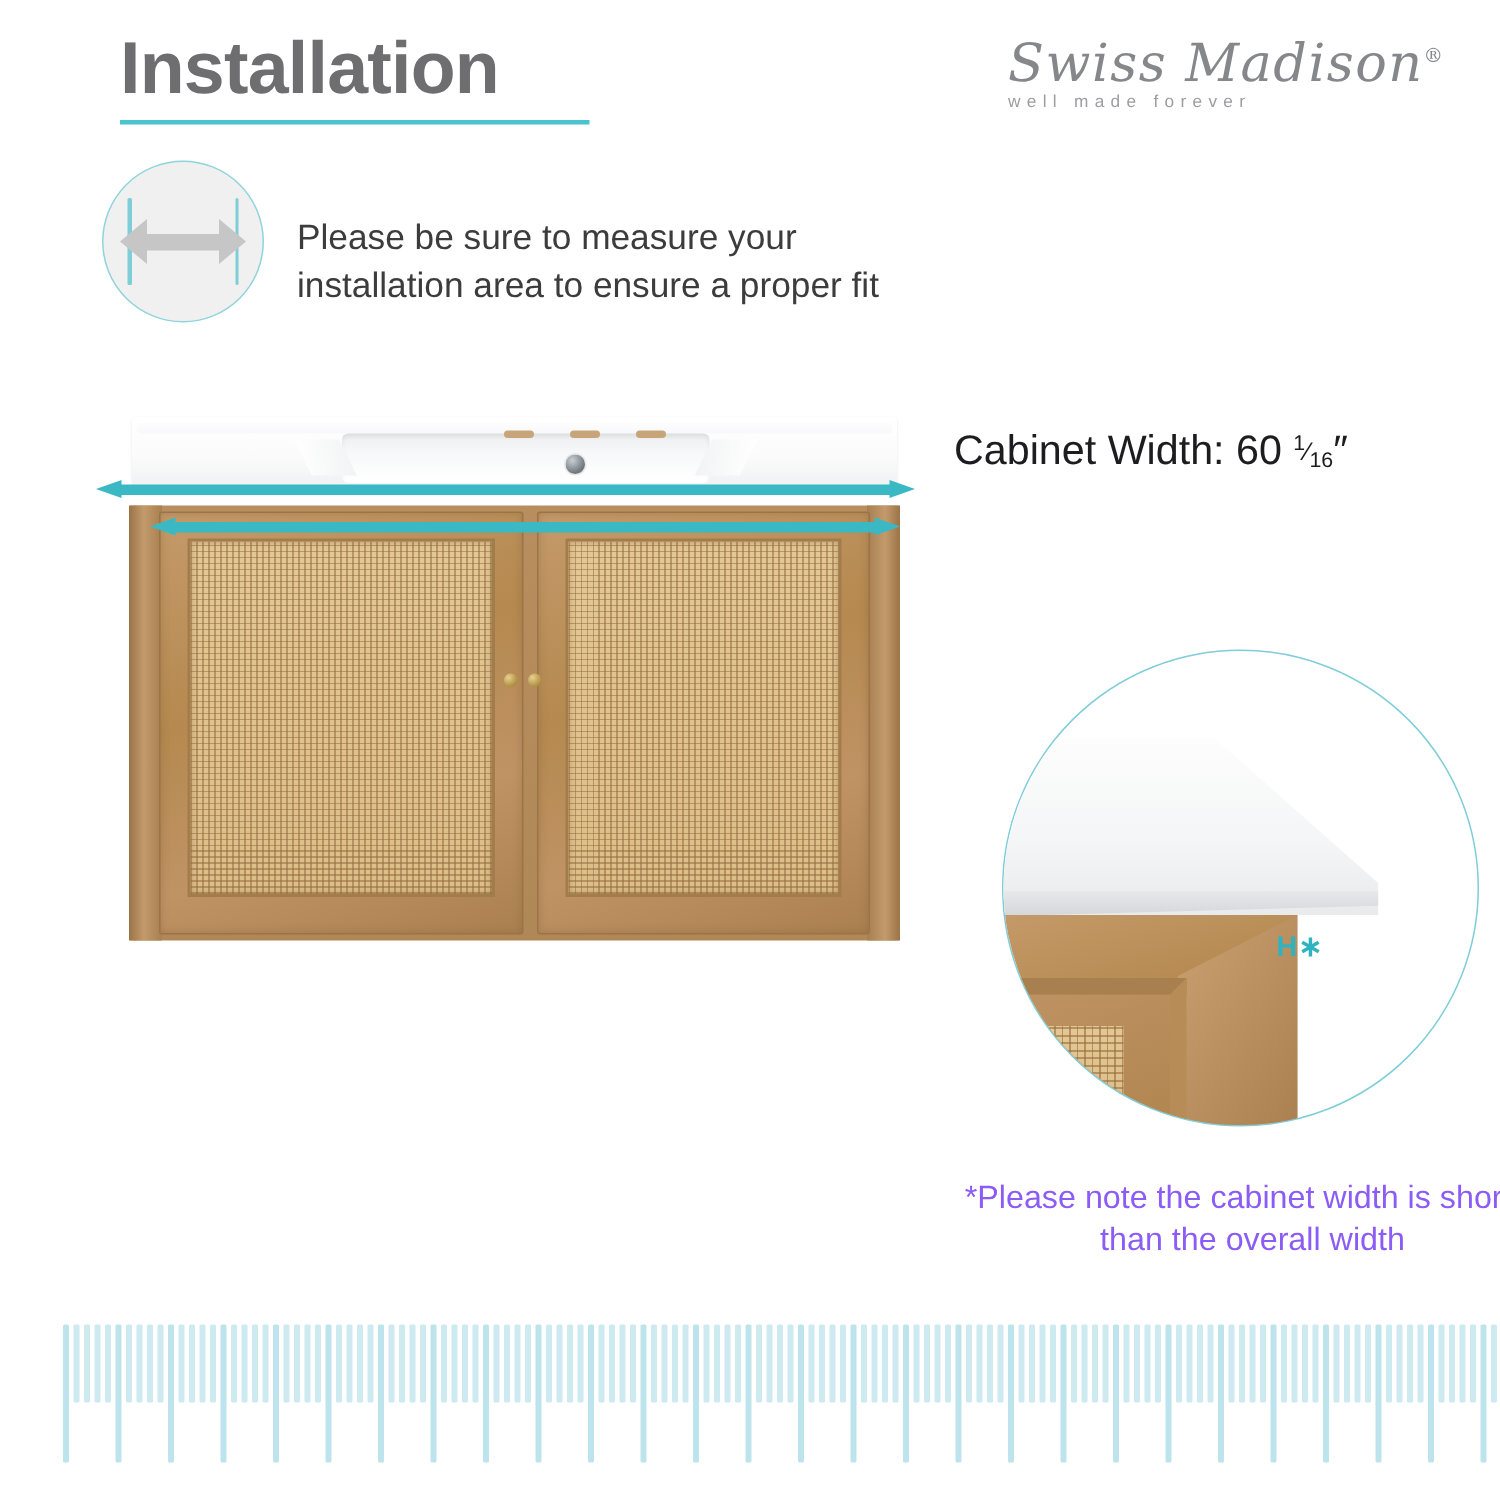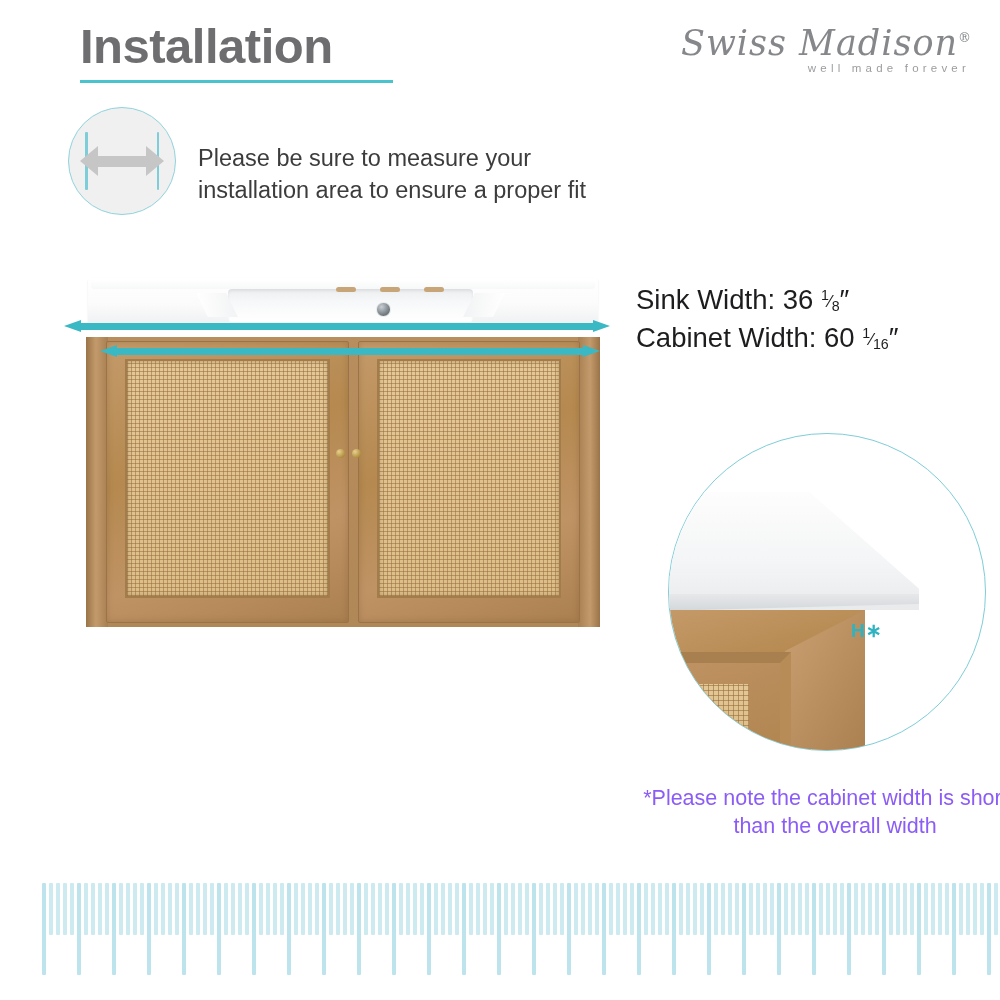--- a/index.html
+++ b/index.html
@@ -15,21 +15,21 @@
     position:absolute;left:40px;top:22px;
     font-size:49px;font-weight:bold;color:#6e6e70;
     letter-spacing:-0.5px;line-height:1;
   }
   .title-underline{
     position:absolute;left:40px;top:80px;width:313px;height:3px;
     background:#49c3ce;
   }
   .logo{
     position:absolute;right:28px;top:26px;width:300px;height:62px;
-    text-align:right;
+    text-align:left;
   }
   .logo-main{
     font-family:"DejaVu Serif", serif;
     font-style:italic;font-size:35px;color:#85878a;
     letter-spacing:1px;line-height:1;white-space:nowrap;
   }
   .logo-reg{font-size:13px;vertical-align:super;}
   .logo-tag{
     font-size:11.5px;color:#9b9da0;letter-spacing:4.2px;
     margin-top:1px;margin-right:2px;white-space:nowrap;
@@ -259,24 +259,20 @@
       <div class="ah right"></div>
     </div>
     <div class="dim dim-cab">
       <div class="ah left"></div>
       <div class="bar"></div>
       <div class="ah right"></div>
     </div>
   </div>
 
   <div class="dims">
-    <div>
-      <span>Sink Width: 36</span>
-      <span class="frac"><sup>1</sup>⁄<sub>8</sub></span><span>″</span>
-    </div>
     <div>
       <span>Cabinet Width: 60</span>
       <span class="frac"><sup>1</sup>⁄<sub>16</sub></span><span>″</span>
     </div>
   </div>
 
   <div class="detail-circle">
     <div class="d-top"></div>
     <div class="d-edge"></div>
     <div class="d-cab"></div>

